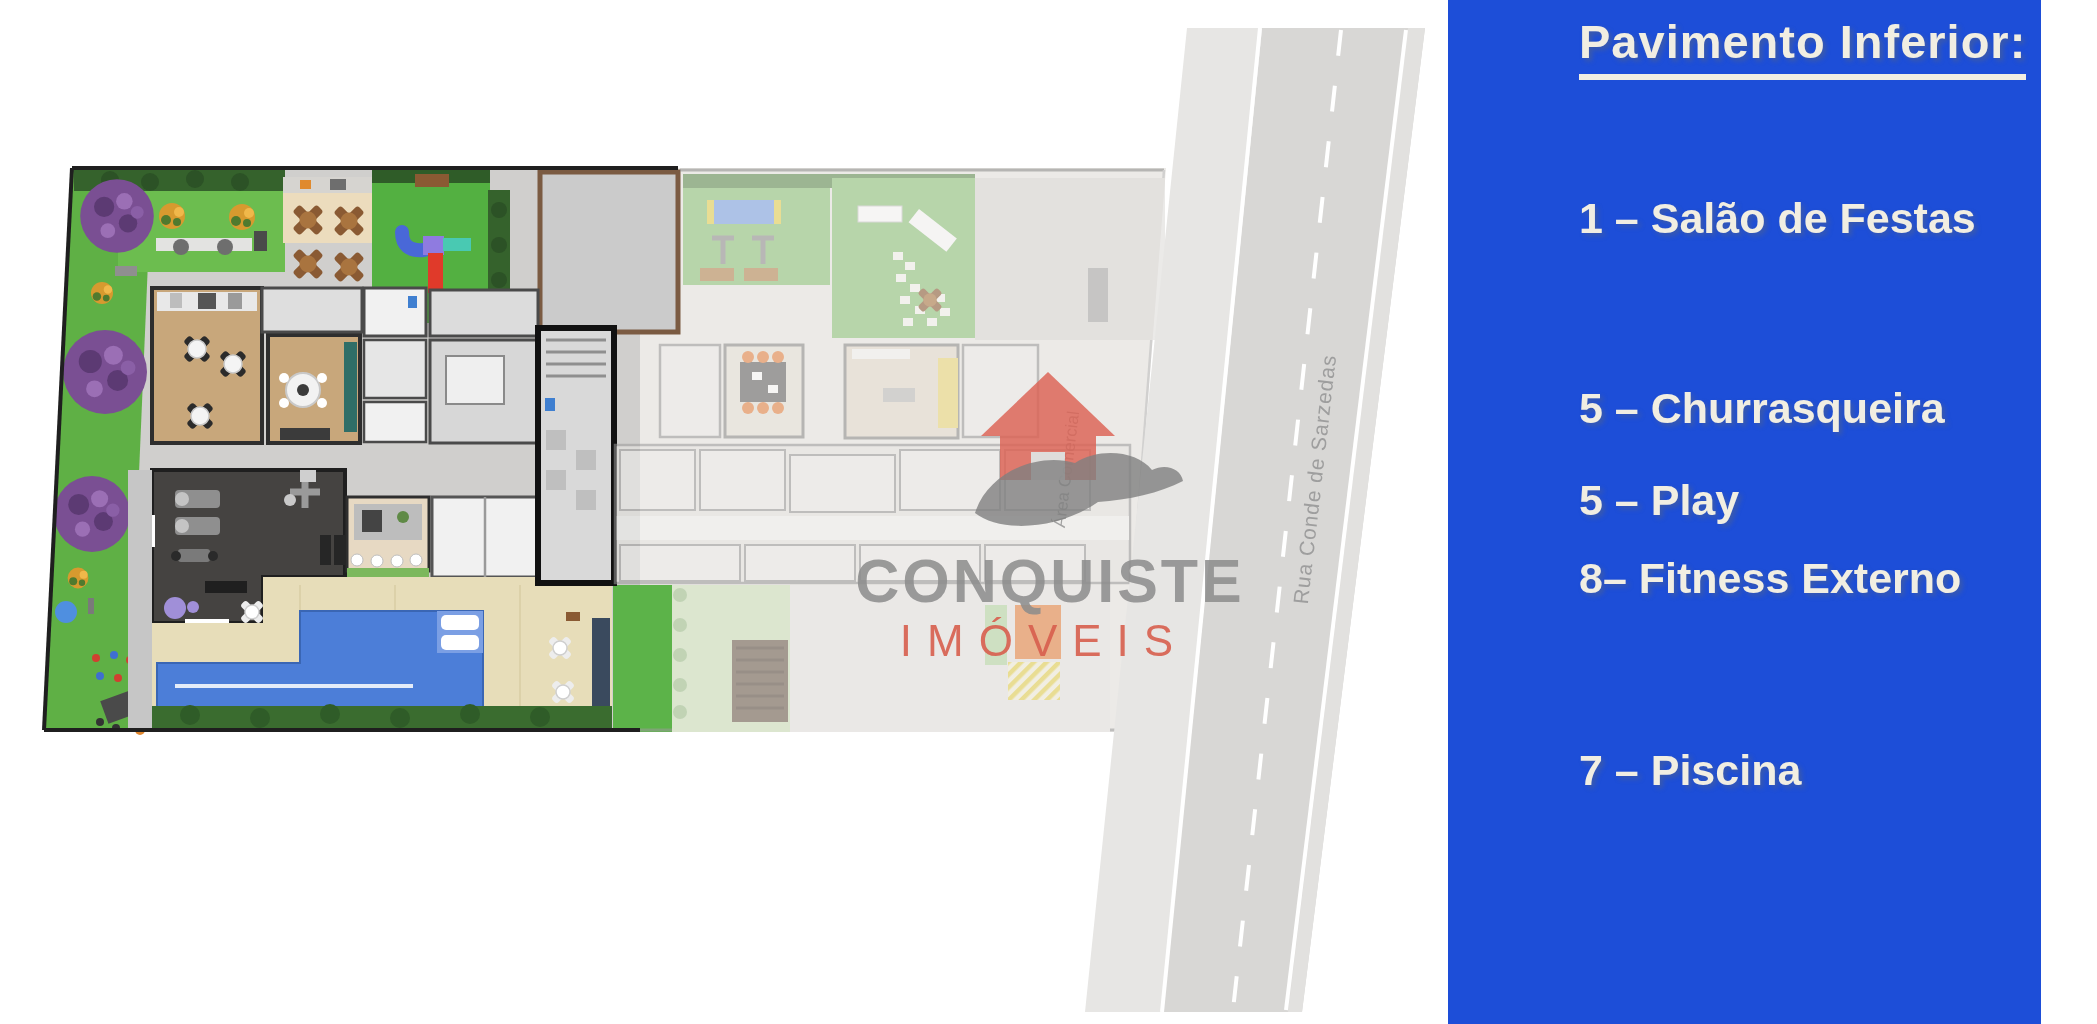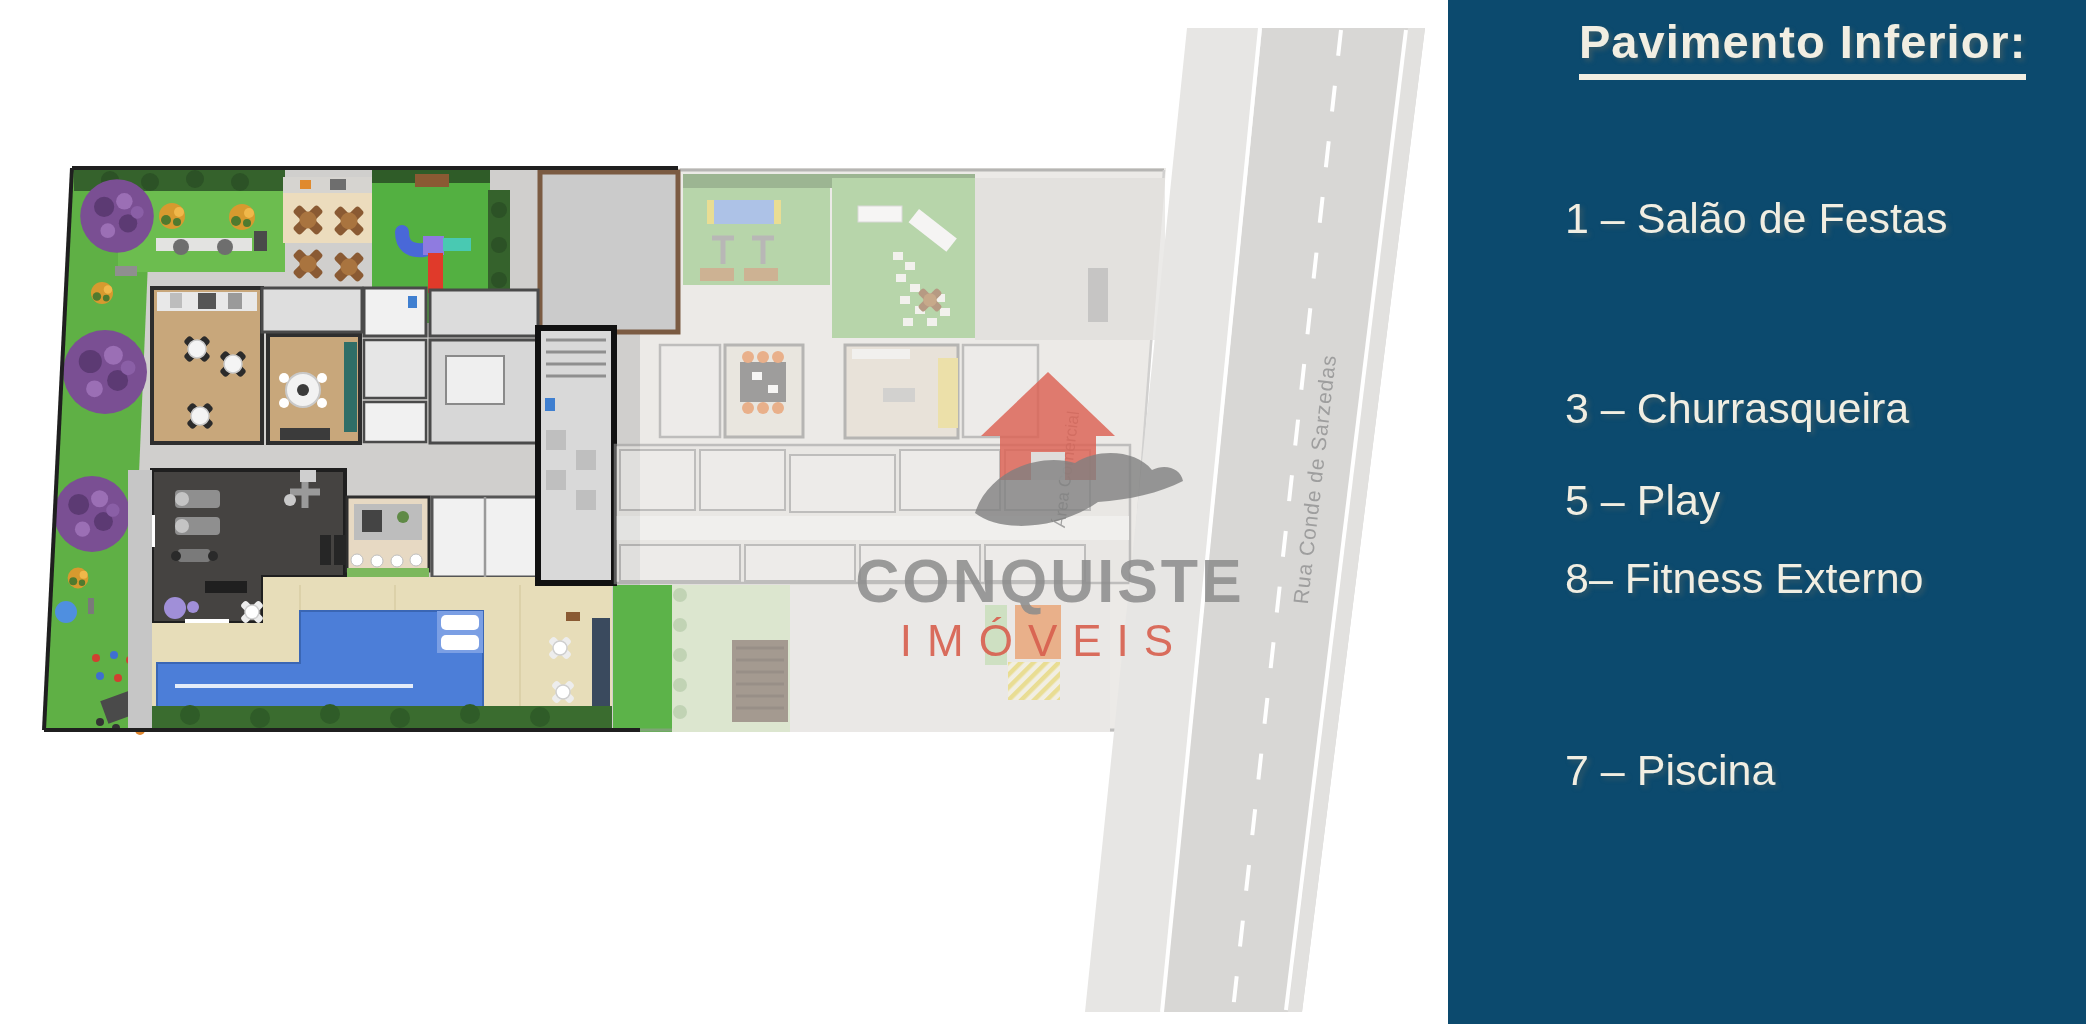--- a/index.html
+++ b/index.html
@@ -3,33 +3,33 @@
 <meta charset="utf-8">
 <style>
   html,body{margin:0;padding:0;background:#ffffff;}
   .stage{
     position:relative;width:2097px;height:1024px;overflow:hidden;background:#ffffff;
     font-family:"Liberation Sans", sans-serif;
   }
   .plan-svg{position:absolute;left:0;top:0;width:2097px;height:1024px;}
   
   .legend-panel{
-    position:absolute;left:1448px;top:0;width:638px;height:1024px;
-    background:#0c4a6e;
+    position:absolute;left:1448px;top:0;width:593px;height:1024px;
+    background:#1d4ed8;
   }
   .legend-title{
     position:absolute;left:131px;top:14px;
     font-size:47px;font-weight:bold;color:#f1eee2;letter-spacing:1px;
     border-bottom:6px solid #f1eee2;padding-bottom:5px;
     text-shadow:3px 3px 5px rgba(110,110,95,.4);
     white-space:nowrap;
   }
   .legend-item{
-    position:absolute;left:117px;
-    font-size:43px;font-weight:normal;color:#f1eee2;line-height:1.1;
+    position:absolute;left:131px;
+    font-size:43px;font-weight:bold;color:#f1eee2;line-height:1.1;
     text-shadow:3px 3px 5px rgba(110,110,95,.38);
     white-space:nowrap;
   }
   .li-0{top:195px}.li-1{top:287px}.li-2{top:385px}.li-3{top:477px}
   .li-4{top:555px}.li-5{top:645px}.li-6{top:747px}.li-7{top:835px}
   svg text{font-family:"Liberation Sans", sans-serif;}
 </style>
 </head>
 <body>
 
@@ -376,19 +376,19 @@
                C1166,463 1181,469 1183,481 C1160,493 1128,500 1098,502
                C1058,530 1000,533 975,513 Z" fill="#7f7f7f" opacity="0.8"></path>
       <text x="1050" y="602" text-anchor="middle" font-size="61" font-weight="bold" letter-spacing="3" fill="#8c8c8c" opacity="0.85">CONQUISTE</text>
       <text x="1044" y="656" text-anchor="middle" font-size="44" letter-spacing="15" fill="#d85f4e" opacity="0.9">IMÓVEIS</text>
     </g>
   </svg>
 
   <div class="legend-panel">
     <div class="legend-title">Pavimento Inferior:</div>
     <div class="legend-item li-0">1 – Salão de Festas</div>
-    <div class="legend-item li-2">3 – Churrasqueira</div>
+    <div class="legend-item li-2">5 – Churrasqueira</div>
     <div class="legend-item li-3">5 – Play</div>
     <div class="legend-item li-4">8– Fitness Externo</div>
     <div class="legend-item li-6">7 – Piscina</div>
   </div>
 
 </div>
 
 </body></html>

